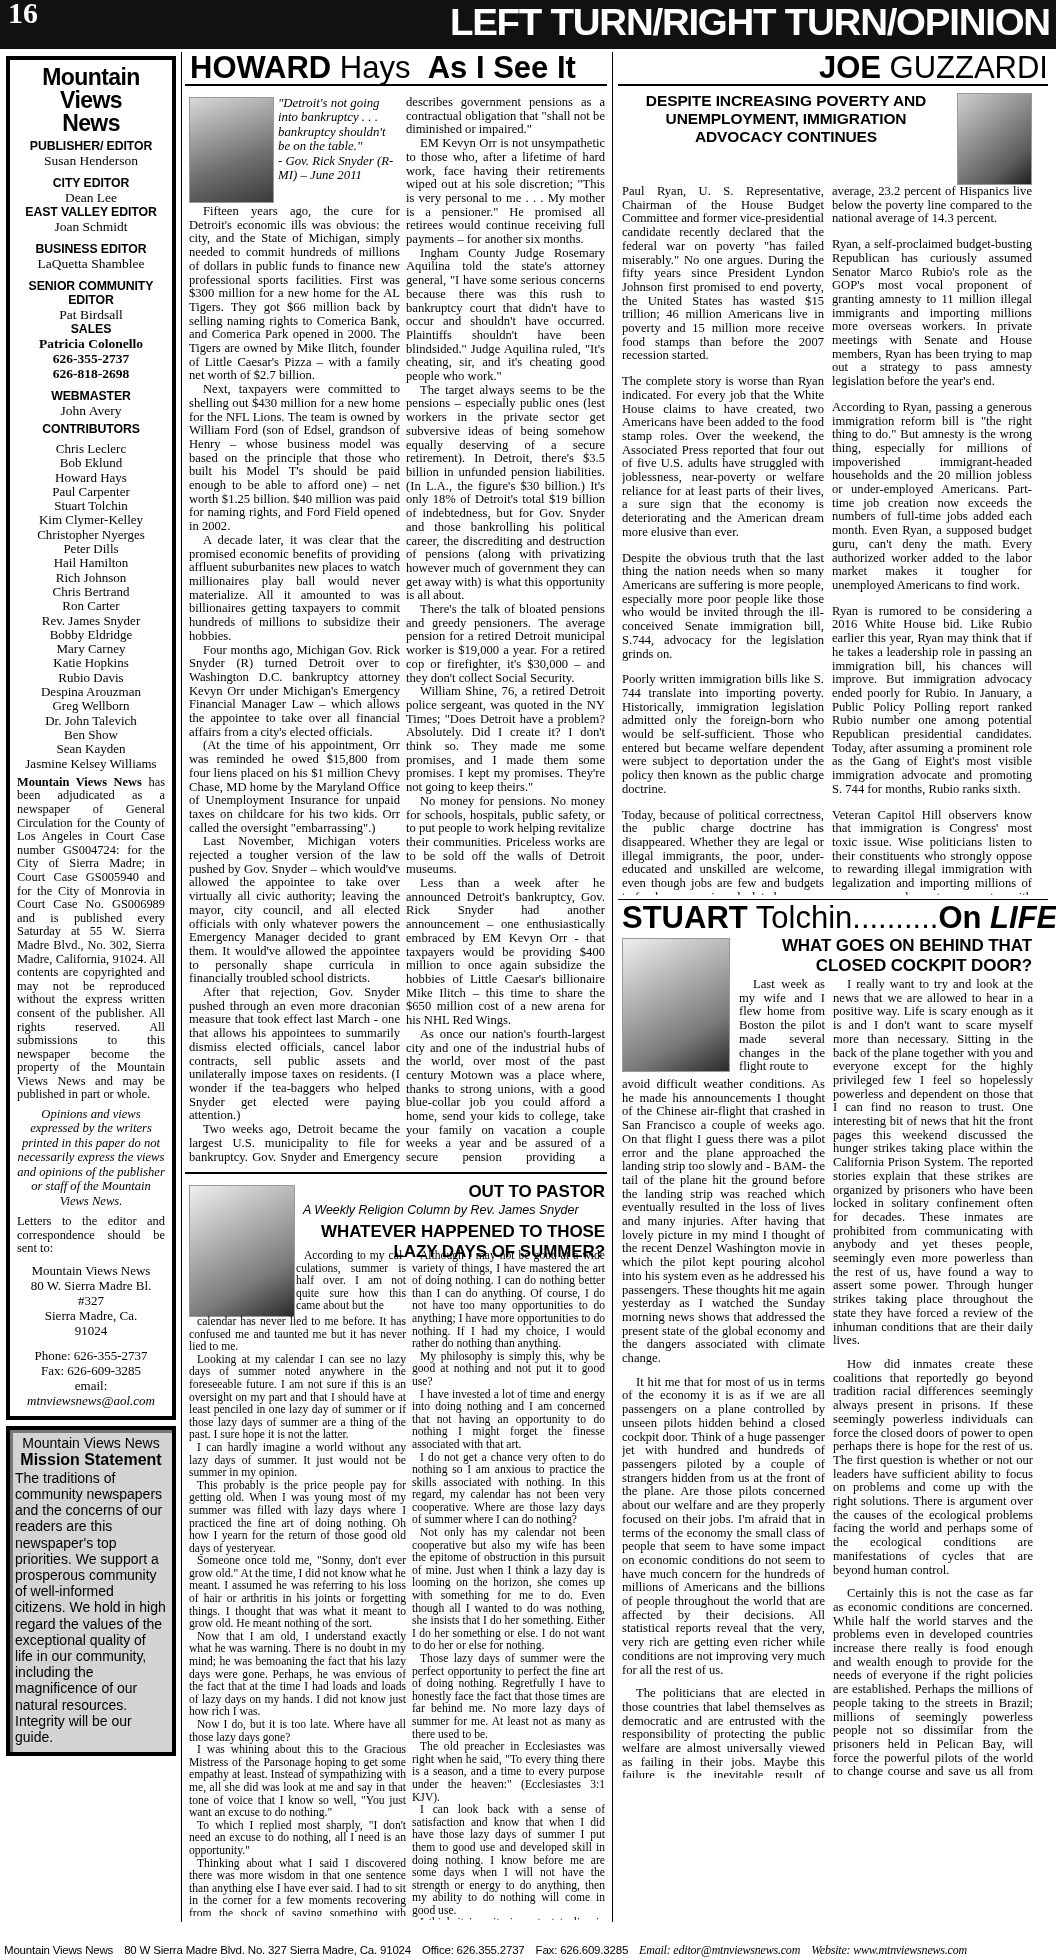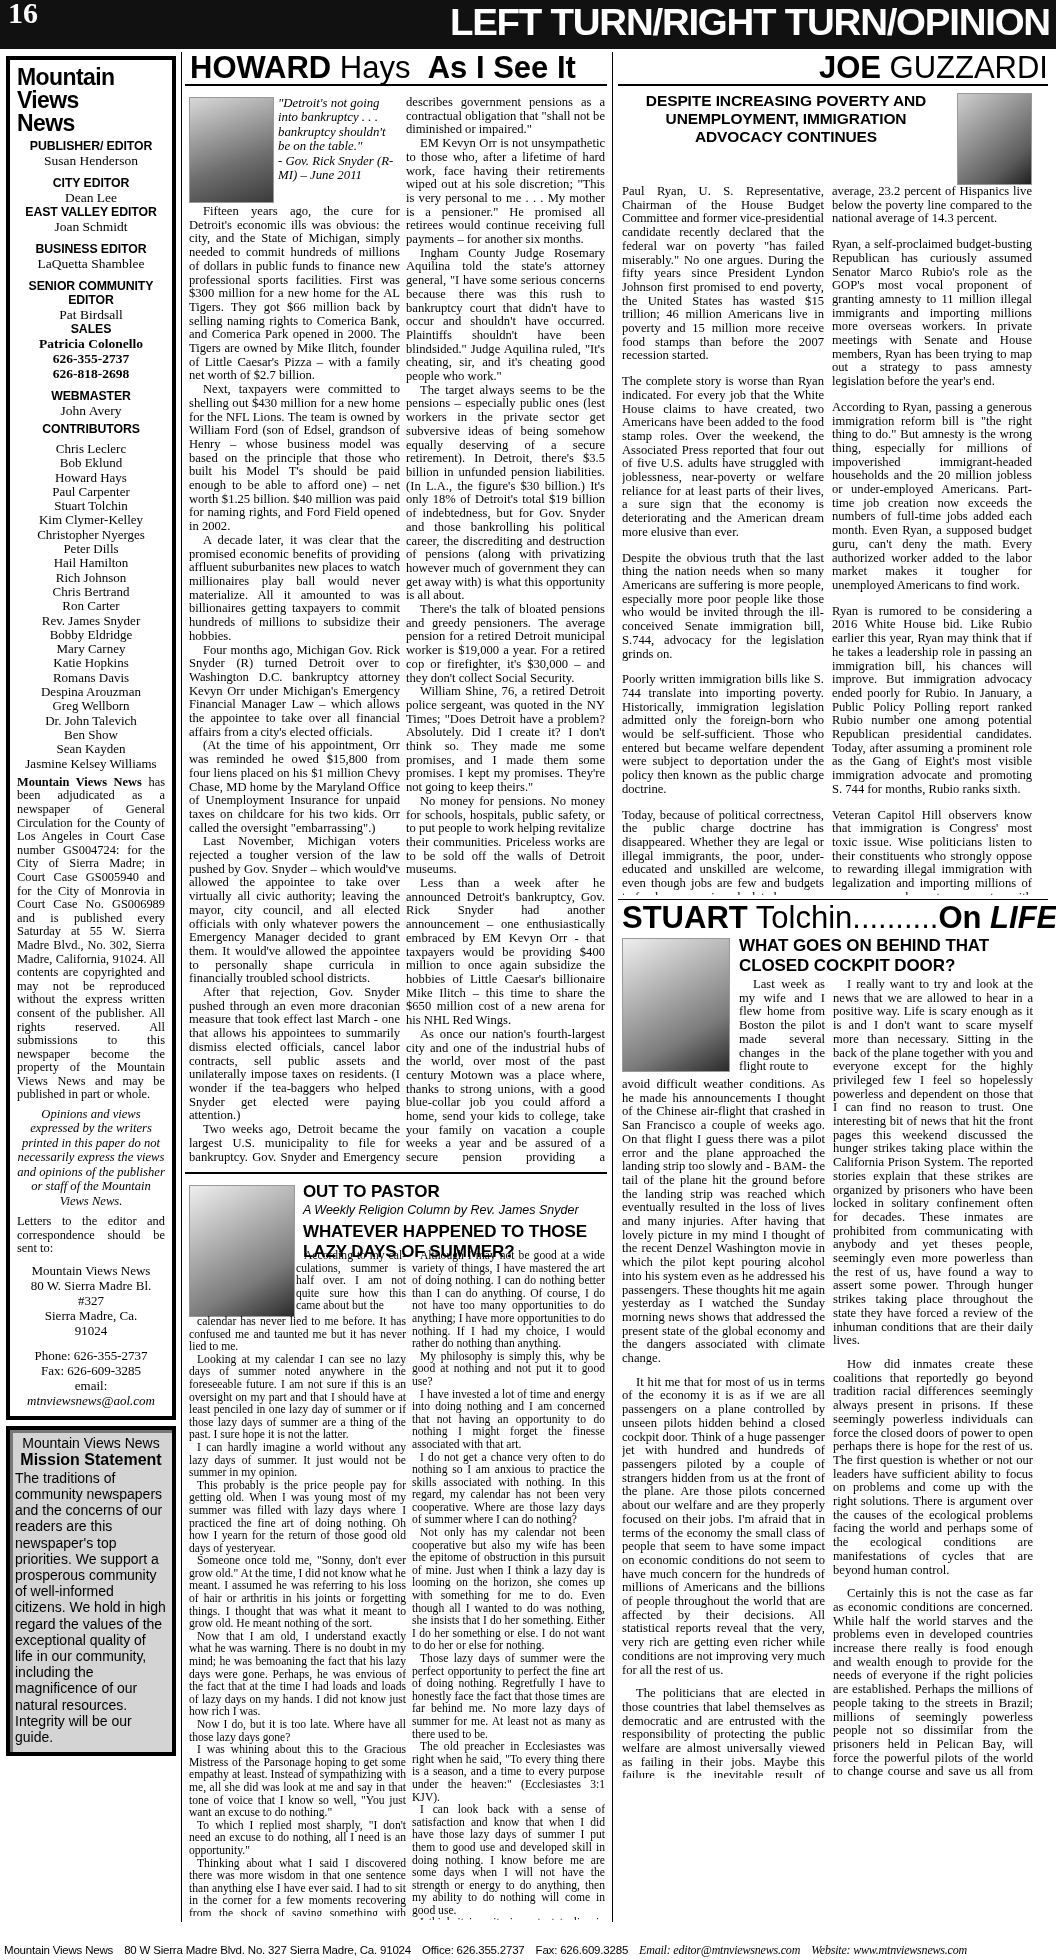--- a/index.html
+++ b/index.html
@@ -41,21 +41,21 @@
   }
 
   
   .sidebar{
     position:absolute;left:6px;top:56px;width:170px;
   }
   .staffbox{
     border:4px solid #000;background:#fff;padding:6px 7px 8px 7px;
   }
   .flag{
-    text-align:left;font-family:"Liberation Sans",sans-serif;
+    text-align:center;font-family:"Liberation Sans",sans-serif;
     font-weight:bold;font-size:23px;line-height:23px;letter-spacing:-0.6px;
     margin-bottom:4px;
   }
   .role{
     text-align:center;font-family:"Liberation Sans",sans-serif;
     font-weight:bold;font-size:12.3px;line-height:14px;letter-spacing:-0.1px;
   }
   .person{
     text-align:center;font-family:"Liberation Serif",serif;
     font-size:13.5px;line-height:15px;
@@ -111,21 +111,21 @@
   .colhead .light{font-weight:normal;}
   .colhead .ital{font-weight:bold;font-style:italic;}
   .hrule{height:2px;background:#000;}
   .hrule-thin{height:1px;background:#000;}
 
   .arttitle{
     font-family:"Liberation Sans",sans-serif;
     font-weight:bold;font-size:15.5px;line-height:18px;
     text-align:center;letter-spacing:-0.1px;
   }
-  .arttitle.left{text-align:left;font-size:17px;line-height:20px;}
+  .arttitle.left{text-align:right;font-size:17px;line-height:20px;}
   .subtitle{
     font-family:"Liberation Sans",sans-serif;
     font-style:italic;font-size:12.5px;line-height:15px;
   }
 
   
   .photo{background:#8e8e8e;border:1px solid #999;}
   .ph-grad{
     background:linear-gradient(160deg,#d8d8d8 0%,#a8a8a8 28%,#6e6e6e 62%,#3a3a3a 100%);
   }
@@ -221,21 +221,21 @@
         <div>Christopher  Nyerges</div>
         <div>Peter Dills</div>
         <div>Hail Hamilton</div>
         <div>Rich Johnson</div>
         <div>Chris Bertrand</div>
         <div>Ron Carter</div>
         <div>Rev. James Snyder</div>
         <div>Bobby Eldridge</div>
         <div>Mary Carney</div>
         <div>Katie Hopkins</div>
-        <div>Romans Davis</div>
+        <div>Rubio Davis</div>
         <div>Despina Arouzman</div>
         <div>Greg Wellborn</div>
         <div>Dr. John Talevich</div>
         <div>Ben Show</div>
         <div>Sean Kayden</div>
         <div>Jasmine Kelsey Williams</div>
       </div>
 
       <div class="legal"><b>Mountain Views News</b><span> has been adjudicated as a newspaper of General Circulation for the County of Los Angeles in Court Case number GS004724: for the City of Sierra Madre; in Court Case GS005940 and for the City of Monrovia in Court Case No. GS006989 and is published every Saturday at 55 W. Sierra Madre Blvd., No. 302, Sierra Madre, California, 91024. All contents are copyrighted and may not be reproduced without the express written consent of the publisher.  All rights reserved.  All submissions to this newspaper become the property of the Mountain Views News and may be published in part or whole.</span></div>
 

